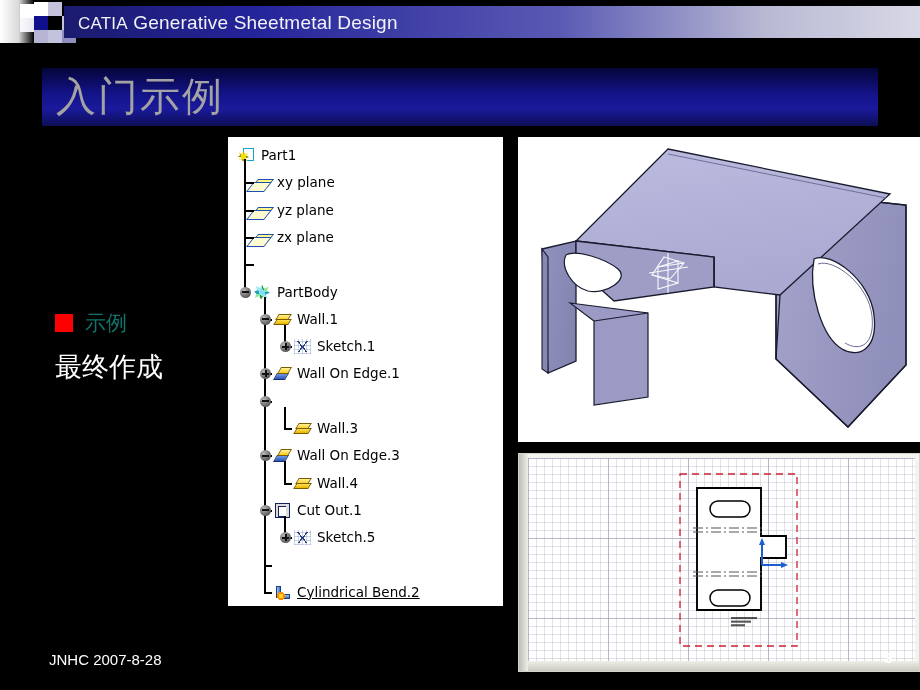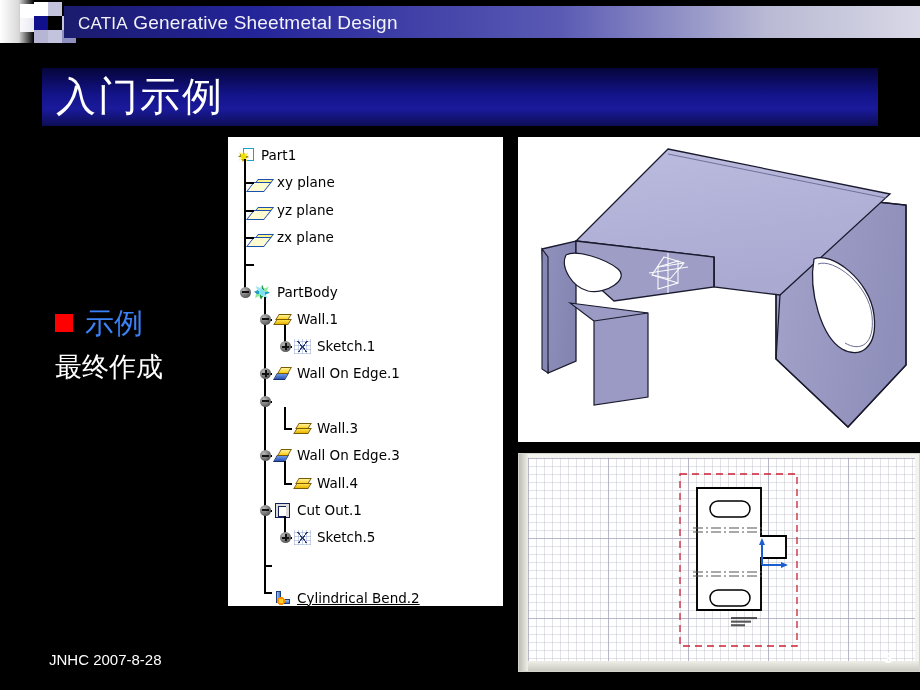--- a/index.html
+++ b/index.html
@@ -30,32 +30,32 @@
   #logo-squares{ position:absolute; left:0; top:0; width:70px; height:48px; }
   #logo-squares .sq{ position:absolute; }
 
   
   #title-band{
     position:absolute; left:42px; top:68px; width:836px; height:58px;
     background:linear-gradient(to bottom,#05053a 0%, #131389 45%, #1a1a9c 70%, #0d0d55 100%);
   }
   #title-text{
     position:absolute; left:56px; top:70px; height:54px; line-height:54px;
-    color:#ffffff; font-size:40px; font-family:"Liberation Serif", serif;
+    color:#a3a3a3; font-size:40px; font-family:"Liberation Serif", serif;
     letter-spacing:2px; white-space:nowrap;
   }
 
   
   #bullet-block{ position:absolute; left:55px; top:308px; width:170px; }
   #bullet-row{ display:flex; align-items:center; }
   #bullet-marker{
     width:18px; height:18px; background:#ff0000; flex:0 0 auto; margin-right:12px;
   }
   #bullet-label{
-    color:#3b82f6; font-size:29px; font-family:"Liberation Serif", serif;
+    color:#0f766e; font-size:21px; font-family:"Liberation Serif", serif;
     line-height:30px; white-space:nowrap;
   }
   #bullet-sub{
     margin-top:14px; color:#ffffff; font-size:27px;
     font-family:"Liberation Serif", serif; line-height:30px; white-space:nowrap;
   }
 
   
   #footer-date{
     position:absolute; left:49px; top:650px;
@@ -370,21 +370,21 @@
         <span class="tree-label">Cut Out.1</span>
       </div>
       <div class="tree-toggle" style="left: 32px; top: 367.9px;"></div>
       <div class="tree-row" style="top: 387.2px; left: 66px;">
         <span class="tree-ico">
           <span class="ico-sketch"></span>
         </span>
         <span class="tree-label">Sketch.5</span>
       </div>
       <div class="tree-toggle plus" style="left: 52px; top: 395.2px;"></div>
-      <div class="tree-row" style="top: 441.8px; left: 46px; align-items: flex-end;">
+      <div class="tree-row" style="top: 441.8px; left: 46px;">
         <span class="tree-ico">
           <span class="ico-bend">
             <span class="vert"></span>
             <span class="horz"></span>
             <span class="spark"></span>
           </span>
         </span>
         <span class="tree-label underline">Cylindrical Bend.2</span>
       </div>
       <div class="vline" style="left: 16px; top: 22px; height: 132.5px;"></div>

